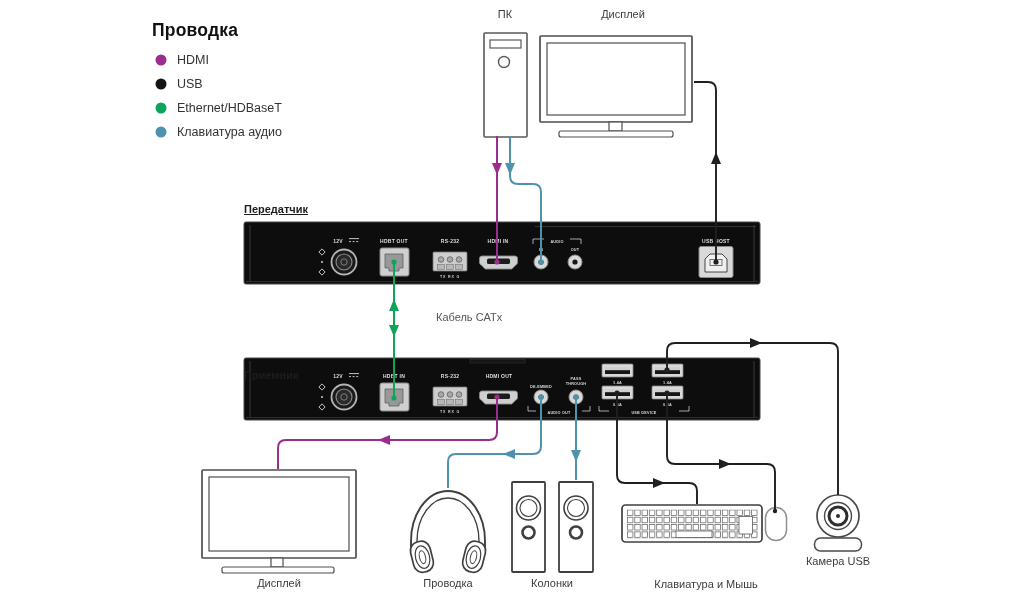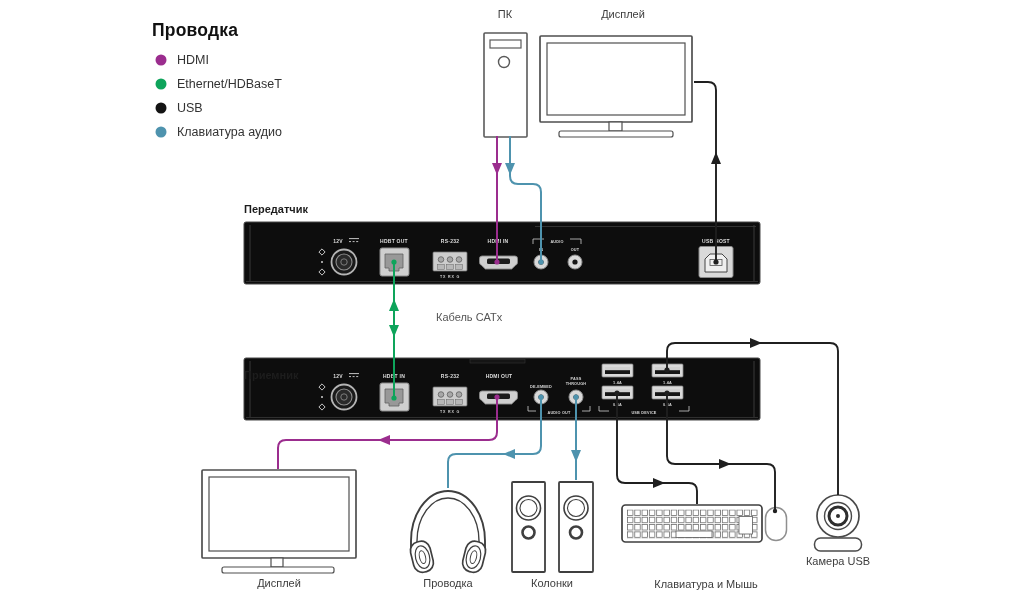--- a/index.html
+++ b/index.html
@@ -276,42 +276,42 @@
     <div class="legend-title">Проводка</div>
     <ul>
       <li>
         <svg width="12" height="12">
             <circle cx="6" cy="6" r="5.5" fill="#9B2D8E"></circle>
           </svg>
         <span>HDMI</span>
       </li>
       <li>
         <svg width="12" height="12">
+            <circle cx="6" cy="6" r="5.5" fill="#141414"></circle>
+          </svg>
+        <span>USB</span>
+      </li>
+      <li>
+        <svg width="12" height="12">
             <circle cx="6" cy="6" r="5.5" fill="#0EA45B"></circle>
           </svg>
         <span>Ethernet/HDBaseT</span>
-      </li>
-      <li>
-        <svg width="12" height="12">
-            <circle cx="6" cy="6" r="5.5" fill="#141414"></circle>
-          </svg>
-        <span>USB</span>
       </li>
       <li>
         <svg width="12" height="12">
             <circle cx="6" cy="6" r="5.5" fill="#4E93AE"></circle>
           </svg>
         <span>Клавиатура аудио</span>
       </li>
     </ul>
   </div>
 
   <div class="lbl" style="left:505px;top:8px;">ПК</div>
   <div class="lbl" style="left:623px;top:8px;">Дисплей</div>
-  <div class="panel-title" style="left:244px;top:203px;">Передатчик</div>
+  <div class="panel-title" style="left:244px;top:203px;text-decoration:underline;">Передатчик</div>
   <div class="panel-title" style="left:244px;top:339px;margin-top:30px;">Приемник</div>
   <div class="lbl-left catx" style="left:417px;top:311px;margin-left:19px;">Кабель CATx</div>
   <div class="lbl" style="left:279px;top:577px;">Дисплей</div>
   <div class="lbl" style="left:448px;top:577px;">Проводка</div>
   <div class="lbl" style="left:552px;top:577px;">Колонки</div>
   <div class="lbl" style="left:706px;top:578px;">Клавиатура и Мышь</div>
   <div class="lbl" style="left:838px;top:555px;">Камера USB</div>
 
 </div>
 

